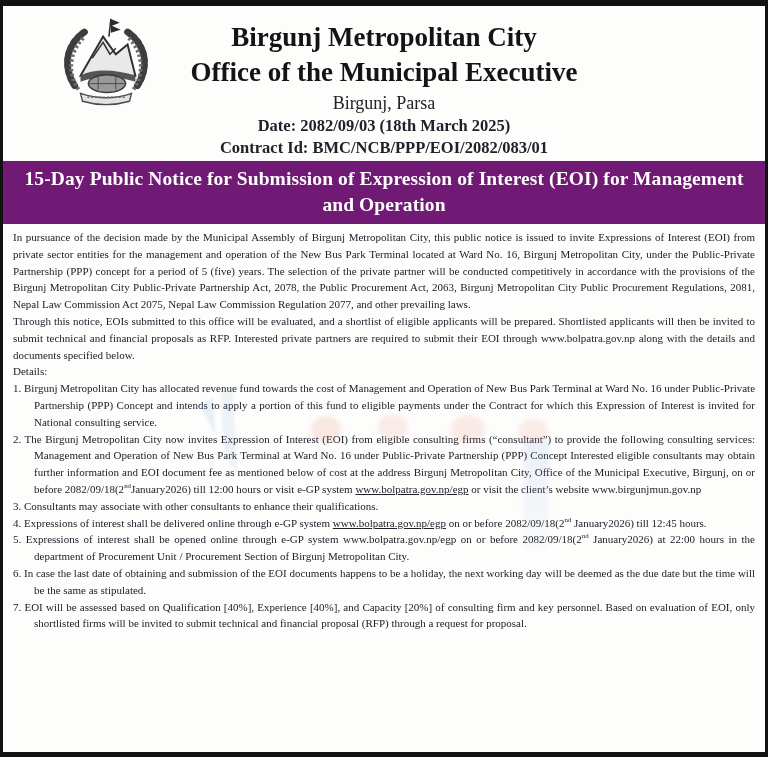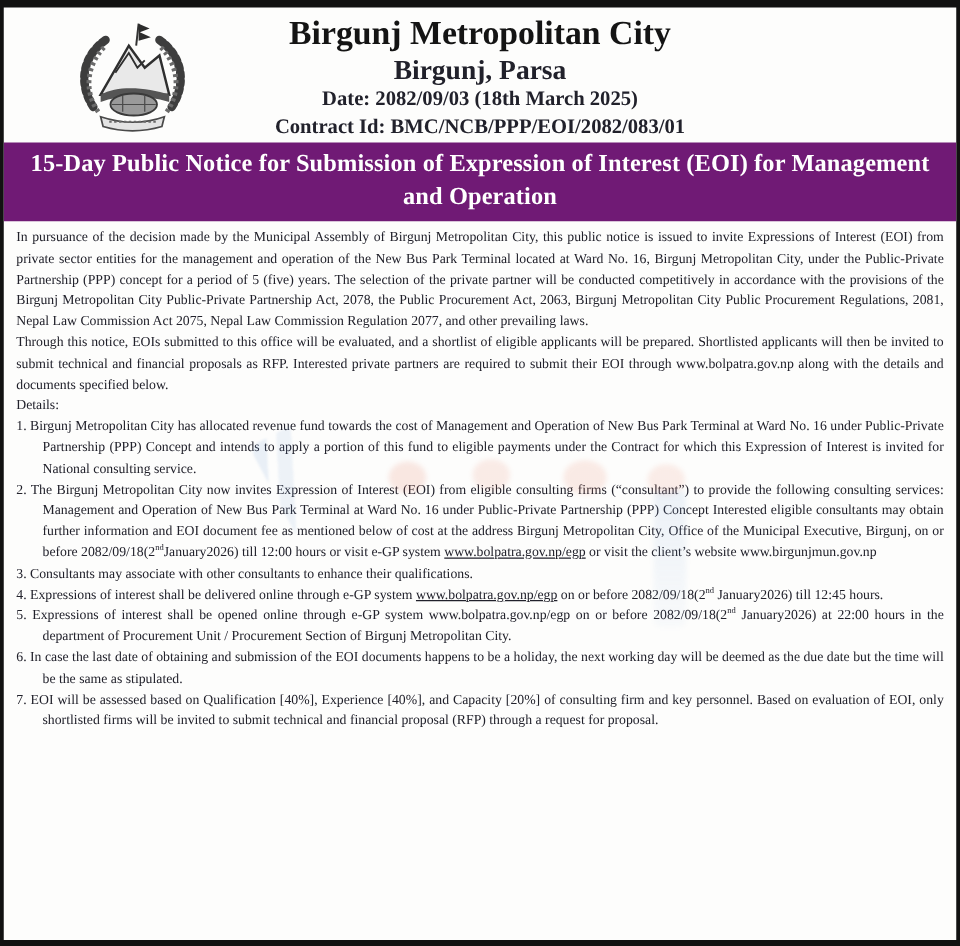--- a/index.html
+++ b/index.html
@@ -9,25 +9,25 @@
     box-sizing:border-box;
     background:#fdfdfc;
     border:3px solid #111;
     border-top-width:6px;
     border-bottom-width:5px;
     overflow:hidden;
     font-family:"Liberation Serif","DejaVu Serif",serif;
     color:#21212b;
   }
   
-  .header{position:relative;text-align:center;padding-top:3px;}
+  .header{position:relative;text-align:center;padding-top:14px;}
   .logo{position:absolute;left:54px;top:8px;width:98px;height:100px;}
   .org-name{font-size:27px;font-weight:bold;color:#141414;line-height:31px;margin-top:2px;}
   .office-name{font-size:27px;font-weight:bold;color:#141414;line-height:33px;margin-top:3px;}
-  .location{font-size:22px;font-weight:bold;line-height:20px;margin-top:4px;}
+  .location{font-size:18px;font-weight:normal;line-height:20px;margin-top:4px;}
   .meta{font-size:16.5px;font-weight:bold;line-height:19px;margin-top:3px;}
   
   .banner{
     background:#701a75;color:#fff;
     text-align:center;font-weight:bold;
     font-size:19.5px;line-height:26px;
     padding:5px 6px 6px;
     margin-top:4px;
     letter-spacing:0.1px;
   }
@@ -91,20 +91,21 @@
         <path d="M24 62 C38 54 62 56 80 62 L80 68 C60 62 40 62 24 68 Z" fill="#555"></path>
 
         <ellipse cx="51" cy="70" rx="19" ry="9" fill="#9a9a9a" stroke="#3a3a3a" stroke-width="1.5"></ellipse>
         <path d="M33 70 h36 M42 63 v13 M60 63 v13" stroke="#4a4a4a" stroke-width="1"></path>
 
         <path d="M24 80 q27 9 52 0 l-2 8 q-24 7 -48 0 Z" fill="#e3e3e3" stroke="#4a4a4a" stroke-width="1.4"></path>
         <path d="M31 84 h40" stroke="#6a6a6a" stroke-width="1.6" stroke-dasharray="2 2"></path>
       </svg>
     </div>
     <div class="org-name">Birgunj Metropolitan City</div>
+    <div class="office-name">Office of the Municipal Executive</div>
     <div class="location">Birgunj, Parsa</div>
     <div class="meta">Date: 2082/09/03 (18th March 2025)</div>
     <div class="meta">Contract Id: BMC/NCB/PPP/EOI/2082/083/01</div>
   </div>
 
   <div class="banner">
     <div>15-Day Public Notice for Submission of Expression of Interest (EOI) for Management and Operation</div>
   </div>
 
   <div class="content">

